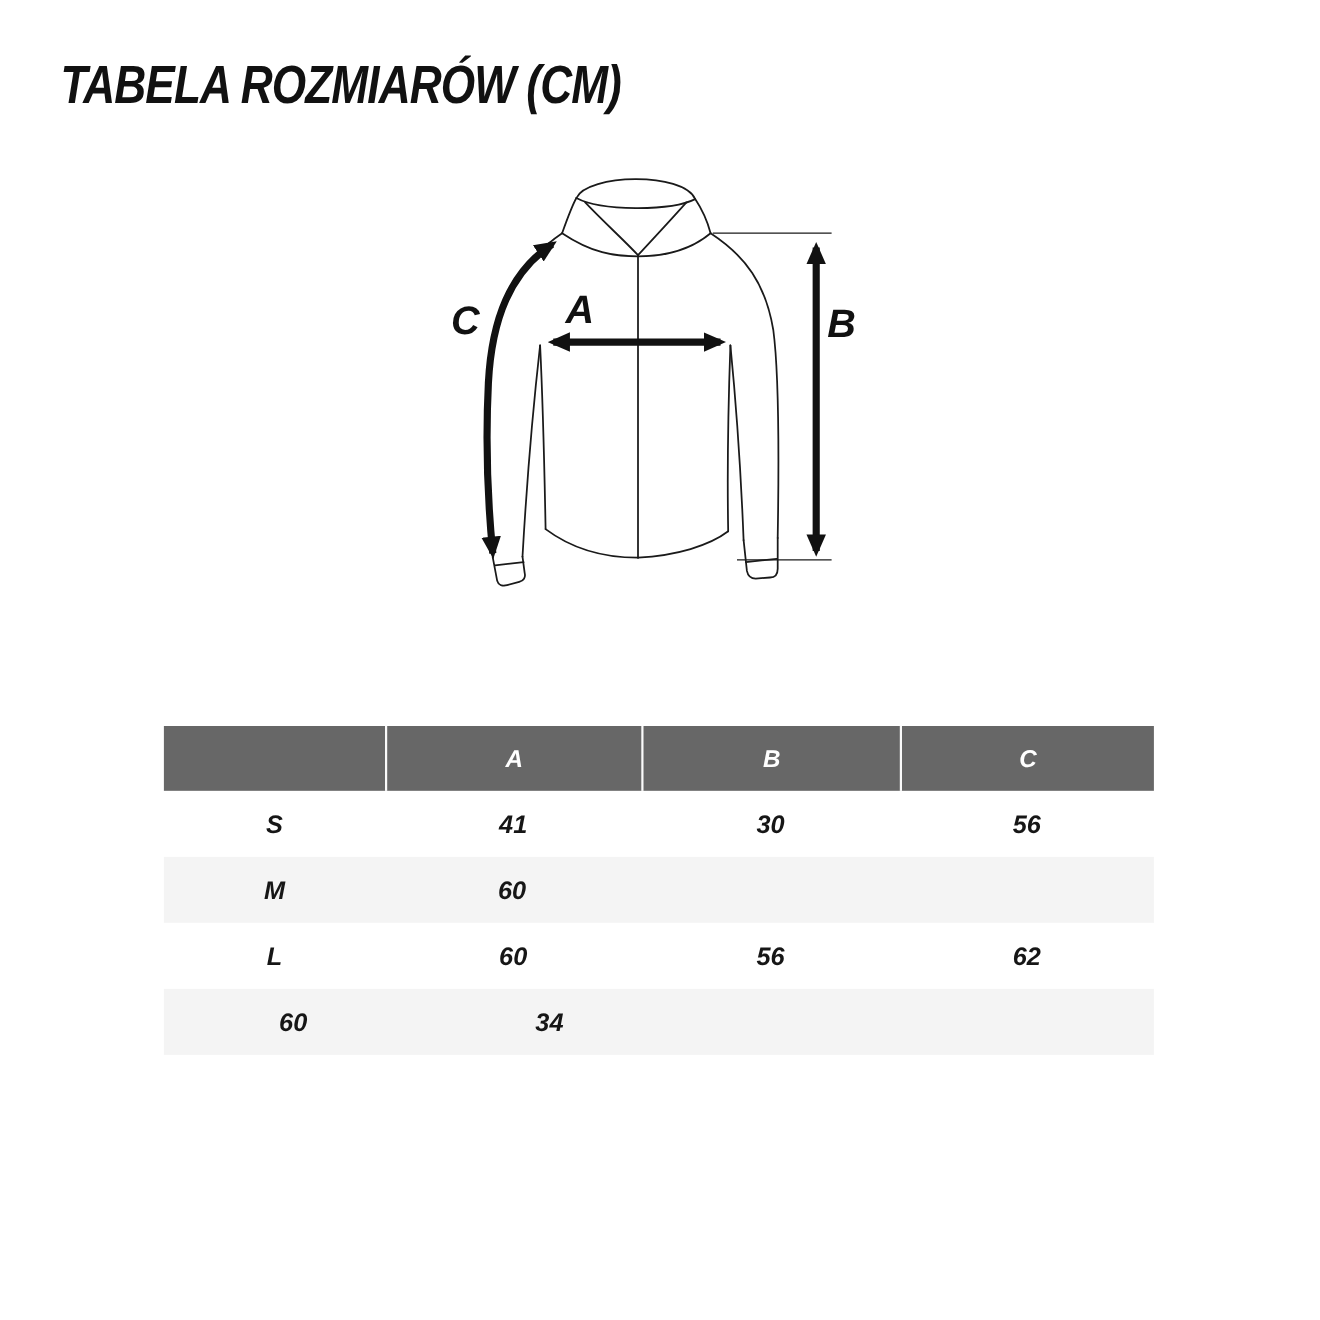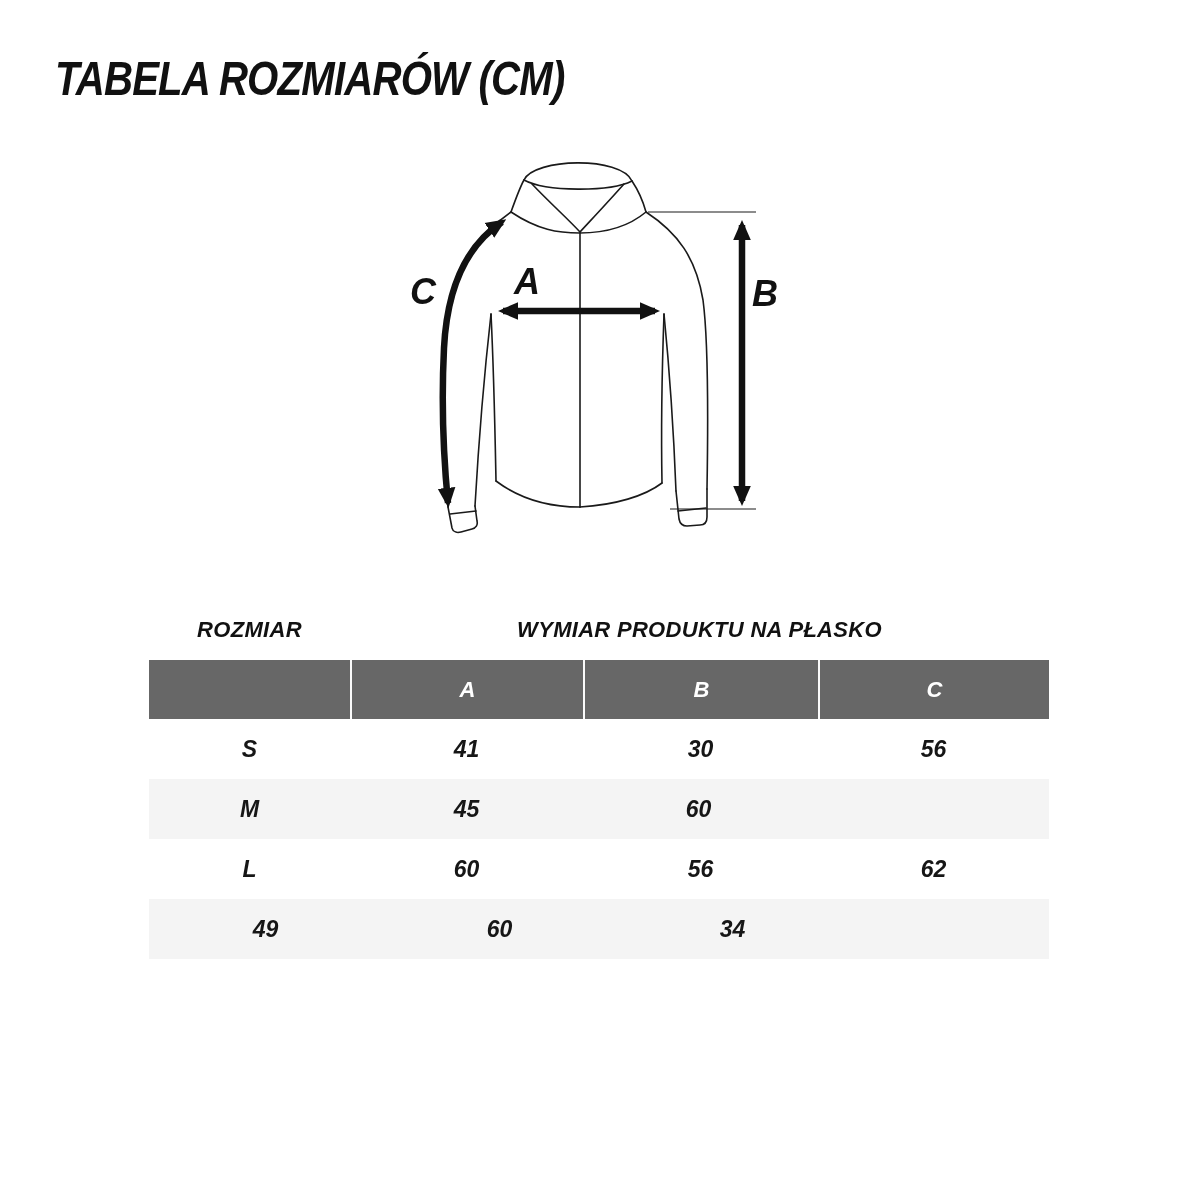--- a/index.html
+++ b/index.html
@@ -96,53 +96,47 @@
       <line x1="503" y1="311" x2="655" y2="311" marker-start="url(#ah)" marker-end="url(#ah)"></line>
       <line x1="742" y1="225" x2="742" y2="501" marker-start="url(#ah)" marker-end="url(#ah)"></line>
       <path d="M 502 222 C 464 247 447 290 444 348 C 441 408 444 462 448 503" marker-start="url(#ah)" marker-end="url(#ah)"></path>
     </g>
 
     <text x="527" y="294" text-anchor="middle">A</text>
     <text x="765" y="306" text-anchor="middle">B</text>
     <text x="423" y="304" text-anchor="middle">C</text>
   </svg>
 
-  <div class="col-labels">
-    <div class="col-label size">ROZMIAR</div>
-    <div class="col-label meas">WYMIAR PRODUKTU NA PŁASKO</div>
-  </div>
 
   <div class="size-table">
     <div class="trow head">
       <div class="cell c0"></div>
       <div class="cell c1">A</div>
       <div class="cell c2">B</div>
       <div class="cell c3">C</div>
     </div>
 
     <div class="trow body">
       <div class="cell c0">S</div>
       <div class="cell c1">41</div>
       <div class="cell c2">30</div>
       <div class="cell c3">56</div>
     </div>
 
     <div class="trow body striped">
       <div class="cell c0">M</div>
-      <div class="cell c1">45</div>
       <div class="cell c3">60</div>
     </div>
 
     <div class="trow body">
       <div class="cell c0">L</div>
       <div class="cell c1">60</div>
       <div class="cell c2">56</div>
       <div class="cell c3">62</div>
     </div>
 
     <div class="trow body striped">
-      <div class="cell c1">49</div>
       <div class="cell c2">60</div>
       <div class="cell c3">34</div>
     </div>
   </div>
 
 </div>
 
 </body></html>

